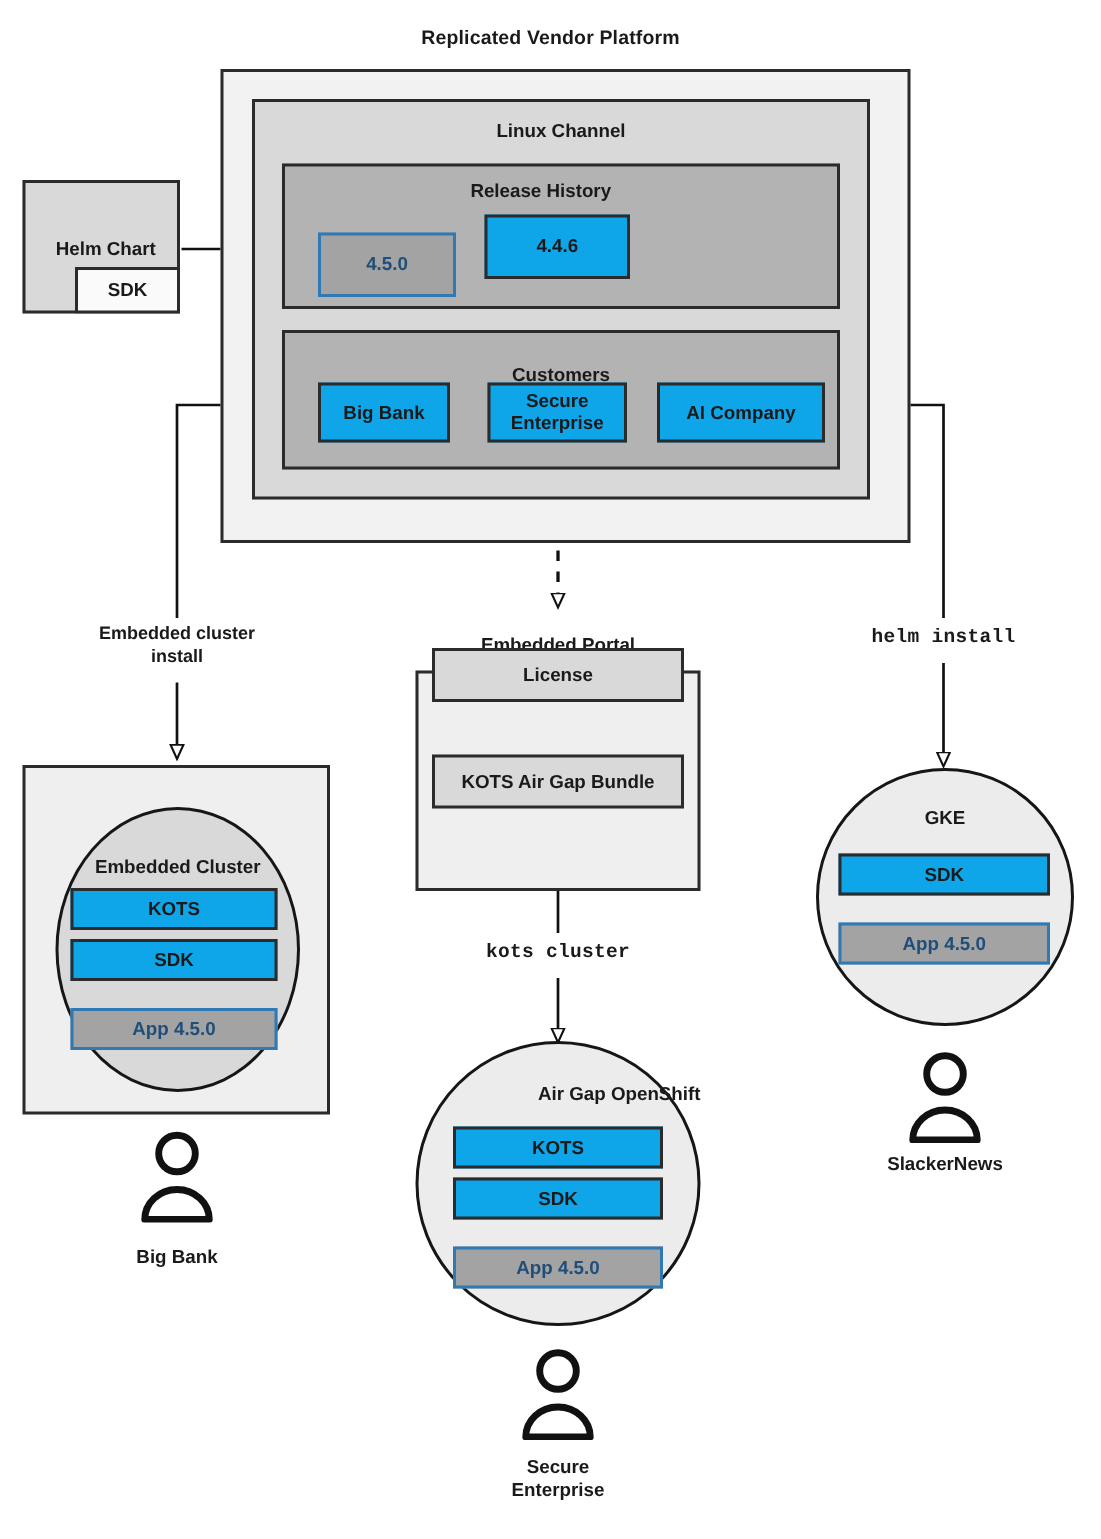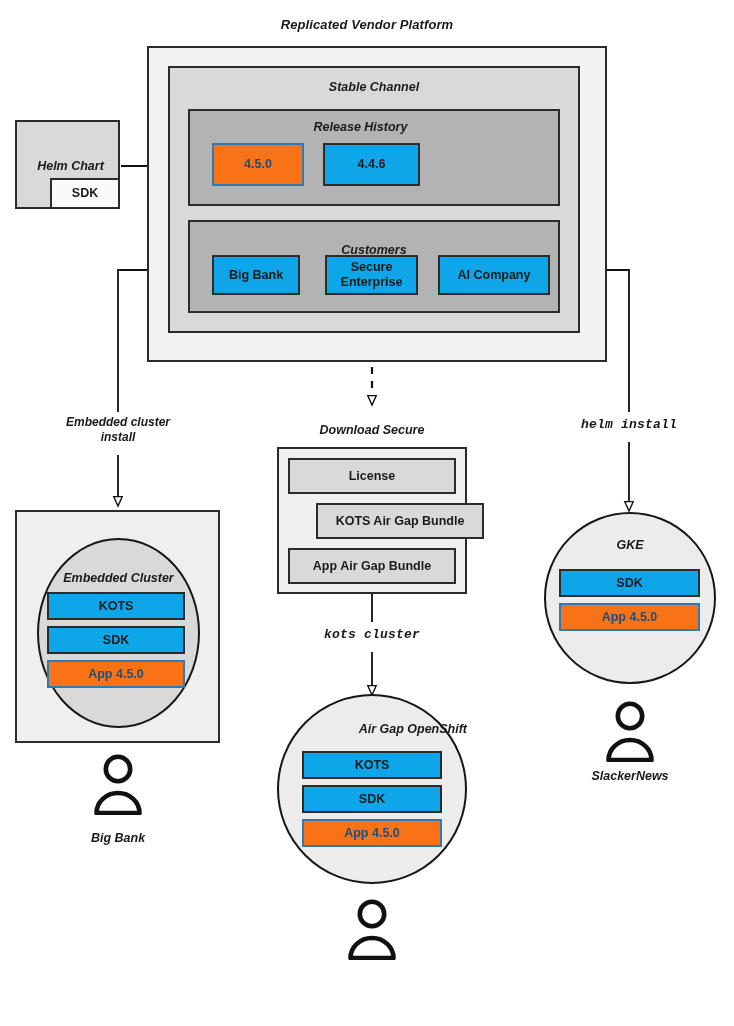--- a/index.html
+++ b/index.html
@@ -21,21 +21,20 @@
 
   
   .lbl {
     position: absolute;
     box-sizing: border-box;
     text-align: center;
     color: #1a1a1a;
     font-weight: bold;
     line-height: 1.22;
     white-space: pre-line;
-    font-style: italic;
   }
   .title-main { font-size: 13px; letter-spacing: .1px; }
   .sect-title { font-size: 12.5px; }
   .box-text   { font-size: 12.5px; }
   .mono { font-family: "Liberation Mono", "DejaVu Sans Mono", monospace; font-size: 13px; letter-spacing: .2px; }
 
   
   .panel {
     position: absolute;
     box-sizing: border-box;
@@ -53,23 +52,24 @@
     display: flex;
     align-items: center;
     justify-content: center;
     text-align: center;
     font-size: 12.5px;
     font-weight: bold;
     color: #1a1a1a;
     line-height: 1.18;
   }
   .chip-blue {
-    background: #f97316;
+    background: #a3a3a3;
     border-color: #2f79b5;
     color: #1f4e79;
+    margin-top: 12px;
   }
   .chip-grey { background: #d9d9d9; }
 
   
   .circ {
     position: absolute;
     box-sizing: border-box;
     border: 2.5px solid #161616;
     border-radius: 50%;
     background: #ececec;
@@ -115,21 +115,21 @@
       <path d="M536,270 L629,270 L629,412" fill="none" stroke="#111111" stroke-width="1.8"></path>
       <path d="M629,442 L629,510" fill="none" stroke="#111111" stroke-width="1.8" marker-end="url(#ah)"></path>
     </g>
   </svg>
 
   <div class="lbl title-main" style="left:167px; top:17px; width:400px;">Replicated Vendor Platform</div>
 
   <div class="panel panel-l0" style="left:147px; top:46px; width:460px; height:316px;"></div>
 
   <div class="panel panel-l1" style="left:168px; top:66px; width:412px; height:267px;"></div>
-  <div class="lbl sect-title" style="left:168px; top:80px; width:412px;">Stable Channel</div>
+  <div class="lbl sect-title" style="left:168px; top:80px; width:412px;">Linux Channel</div>
 
   <div class="panel panel-l2" style="left:188px; top:109px; width:372px; height:97px;"></div>
   <div class="lbl sect-title" style="left:188px; top:120px; width:302px;padding-left:43px;">Release History</div>
 
   <div class="chip chip-blue" style="left:212px; top:143px; width:92px; height:43px;">4.5.0</div>
   <div class="chip" style="left:323px; top:143px; width:97px; height:43px;">4.4.6</div>
 
   <div class="panel panel-l2" style="left:188px; top:220px; width:372px; height:93px;"></div>
   <div class="lbl sect-title" style="left:188px; top:231px; width:372px;margin-top:12px;">Customers</div>
 
@@ -160,40 +160,41 @@
   <div class="chip chip-blue" style="left:47px; top:660px; width:138px; height:28px;">App 4.5.0</div>
 
   <div class="person" style="left:92px; top:753px;">
     <svg width="52" height="62" viewBox="0 0 52 62" xmlns="http://www.w3.org/2000/svg">
       <circle cx="26" cy="16" r="12.2" fill="none" stroke="#111111" stroke-width="4.6"></circle>
       <path d="M4.5,60 a21.5,20 0 0 1 43,0 Z" fill="none" stroke="#111111" stroke-width="4.6" stroke-linejoin="round"></path>
     </svg>
   </div>
   <div class="lbl box-text" style="left:38px; top:831px; width:160px;">Big Bank</div>
 
-  <div class="lbl sect-title" style="left:292px; top:423px; width:160px;">Download Secure</div>
+  <div class="lbl sect-title" style="left:292px; top:423px; width:160px;">Embedded Portal</div>
   <div class="panel" style="left:277px; top:447px; width:190px; height:147px; background:#efefef;"></div>
 
-  <div class="chip chip-grey" style="left:288px; top:458px; width:168px; height:36px;">License</div>
-  <div class="chip chip-grey" style="left:288px; top:503px; width:168px; height:36px;margin-left:28px;">KOTS Air Gap Bundle</div>
-  <div class="chip chip-grey" style="left:288px; top:548px; width:168px; height:36px;">App Air Gap Bundle</div>
+  <div class="chip chip-grey" style="left:288px; top:432px; width:168px; height:36px;">License</div>
+  <div class="chip chip-grey" style="left:288px; top:503px; width:168px; height:36px;">KOTS Air Gap Bundle</div>
 
   <div class="circ" style="left:277px; top:694px; width:190px; height:190px;"></div>
   <div class="lbl sect-title" style="left:277px; top:722px; width:190px;text-align:right;">Air Gap OpenShift</div>
 
   <div class="chip" style="left:302px; top:751px; width:140px; height:28px;">KOTS</div>
   <div class="chip" style="left:302px; top:785px; width:140px; height:28px;">SDK</div>
   <div class="chip chip-blue" style="left:302px; top:819px; width:140px; height:28px;">App 4.5.0</div>
 
   <div class="person" style="left:346px; top:898px;">
     <svg width="52" height="62" viewBox="0 0 52 62" xmlns="http://www.w3.org/2000/svg">
       <circle cx="26" cy="16" r="12.2" fill="none" stroke="#111111" stroke-width="4.6"></circle>
       <path d="M4.5,60 a21.5,20 0 0 1 43,0 Z" fill="none" stroke="#111111" stroke-width="4.6" stroke-linejoin="round"></path>
     </svg>
   </div>
+  <div class="lbl box-text" style="left:292px; top:971px; width:160px;">Secure
+Enterprise</div>
 
   <div class="circ" style="left:544px; top:512px; width:172px; height:172px;"></div>
   <div class="lbl sect-title" style="left:544px; top:538px; width:172px;">GKE</div>
 
   <div class="chip" style="left:559px; top:569px; width:141px; height:28px;">SDK</div>
   <div class="chip chip-blue" style="left:559px; top:603px; width:141px; height:28px;">App 4.5.0</div>
 
   <div class="person" style="left:604px; top:700px;">
     <svg width="52" height="62" viewBox="0 0 52 62" xmlns="http://www.w3.org/2000/svg">
       <circle cx="26" cy="16" r="12.2" fill="none" stroke="#111111" stroke-width="4.6"></circle>

